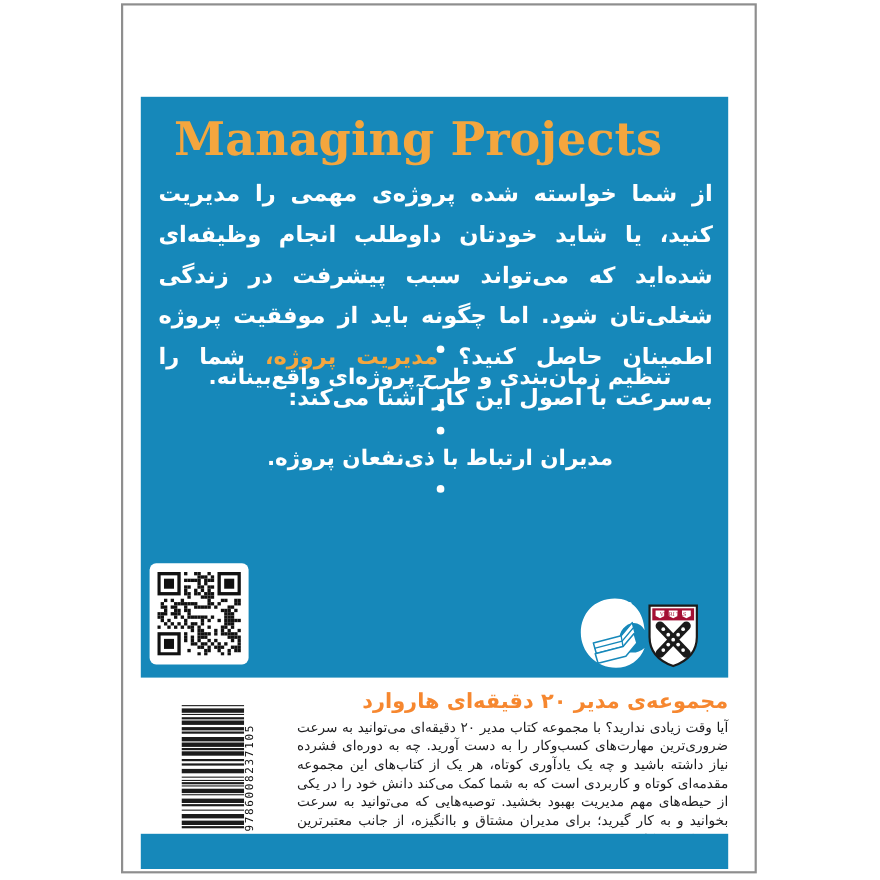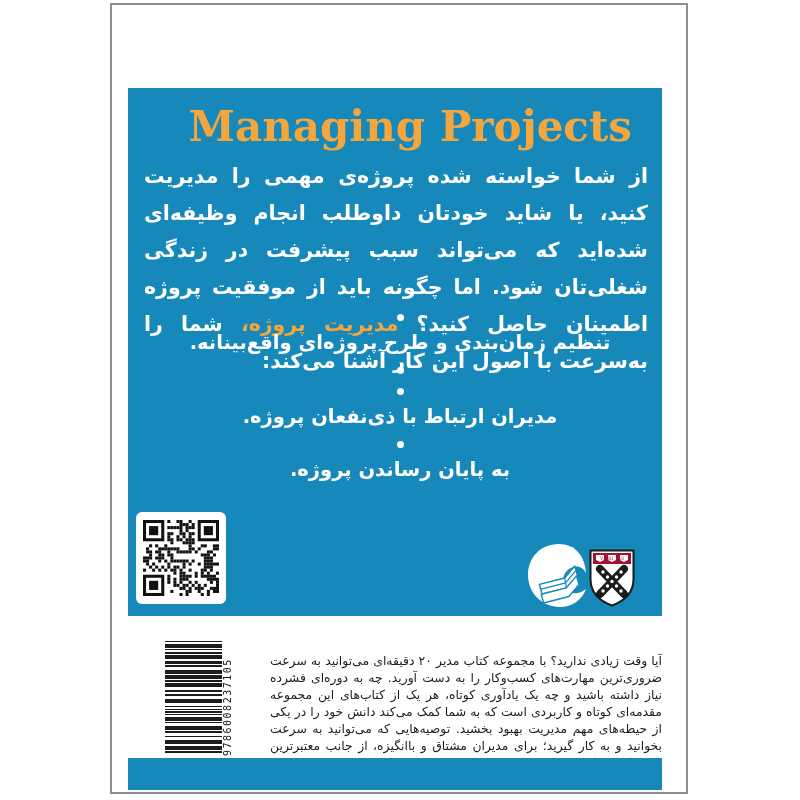--- a/index.html
+++ b/index.html
@@ -2,21 +2,21 @@
 <html lang="fa" style="--panel-blue: #1688BA; --title-orange: #F4A63E; --heading-orange: #F6872F; --crest-red: #A41034;"><head>
 <meta charset="utf-8">
 <style>
   html,body{margin:0;padding:0;background:#fff;}
   .stage{position:relative;width:800px;height:800px;background:#fff;overflow:hidden;
          font-family:"DejaVu Sans",sans-serif;}
   .book{position:absolute;left:110px;top:3px;width:578px;height:791px;
         background:#fff;border:2px solid #8e8e8e;box-sizing:border-box;}
   .panel{position:absolute;left:16px;top:83px;width:534px;height:528px;
          background:var(--panel-blue,#1688BA);}
-  .title{position:absolute;top:14px;left:0;right:30px;text-align:right;
+  .title{position:absolute;top:14px;left:0;right:30px;text-align:center;
          font-family:"DejaVu Serif",serif;font-weight:bold;font-size:42px;
          color:var(--title-orange,#F4A63E);letter-spacing:0px;white-space:nowrap;}
   .intro{position:absolute;top:70px;right:14px;left:16px;margin:0;
          direction:rtl;text-align:justify;color:#fff;font-weight:bold;
          font-size:20.5px;line-height:37px;}
   .intro .hl{color:var(--title-orange,#F5A13B);}
   .bullets{position:absolute;top:226px;right:30px;left:40px;margin:0;padding:0;
            list-style:none;direction:rtl;}
   .bullets li{display:flex;align-items:center;gap:11px;margin-bottom:14px;
               color:#fff;font-weight:bold;font-size:19.5px;line-height:21px;flex-direction:column;}
@@ -60,21 +60,20 @@
         </li>
         <li>
           <span class="dot"></span>
         </li>
         <li>
           <span class="dot"></span>
           <span>مدیران ارتباط با ذی‌نفعان پروژه.</span>
         </li>
         <li>
           <span class="dot"></span>
-          <span>به پایان رساندن پروژه.</span>
         </li>
       </ul>
 
       <div class="qrbox">
         <svg viewBox="0 0 76 76">
           <g id="qr-modules" fill="#111">
               <rect x="24.32" y="0.00" width="3.04" height="3.04"></rect>
               <rect x="33.44" y="0.00" width="3.04" height="3.04"></rect>
               <rect x="36.48" y="0.00" width="3.04" height="3.04"></rect>
               <rect x="45.60" y="0.00" width="3.04" height="3.04"></rect>
@@ -326,20 +325,21 @@
             <circle cx="32" cy="42" r="1.7"></circle>
               <circle cx="32" cy="23" r="1.7"></circle>
             <circle cx="27.5" cy="28" r="1.7"></circle>
               <circle cx="18.5" cy="37" r="1.7"></circle>
             <circle cx="14" cy="42" r="1.7"></circle>
           </g>
         </svg>
       </div>
     </div>
 
+    <h2 class="series-heading">مجموعه‌ی مدیر ۲۰ دقیقه‌ای هاروارد</h2>
 
     <p class="series-desc">آیا وقت زیادی ندارید؟ با مجموعه کتاب مدیر ۲۰ دقیقه‌ای می‌توانید به سرعت ضروری‌ترین مهارت‌های کسب‌وکار را به دست آورید. چه به دوره‌ای فشرده نیاز داشته باشید و چه یک یادآوری کوتاه، هر یک از کتاب‌های این مجموعه مقدمه‌ای کوتاه و کاربردی است که به شما کمک می‌کند دانش خود را در یکی از حیطه‌های مهم مدیریت بهبود بخشید. توصیه‌هایی که می‌توانید به سرعت بخوانید و به کار گیرید؛ برای مدیران مشتاق و باانگیزه، از جانب معتبرترین مرجع کسب‌وکار.</p>
 
     <div class="barcode">
       <svg viewBox="0 0 57 115" preserveAspectRatio="none">
         <g id="barcode-bars" fill="#1c1c1c">
             <rect x="0" y="0" width="57" height="1"></rect>
             <rect x="0" y="3" width="57" height="4"></rect>
             <rect x="0" y="8" width="57" height="1"></rect>
             <rect x="0" y="11" width="57" height="2"></rect>

